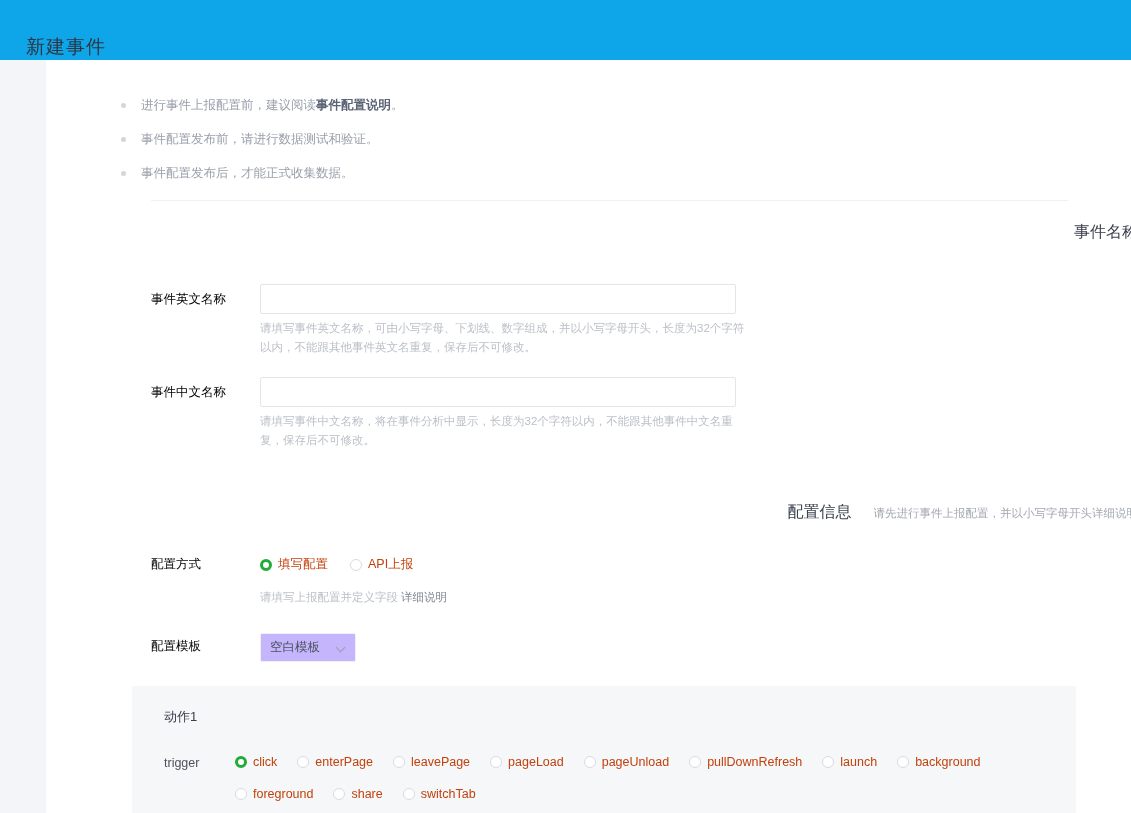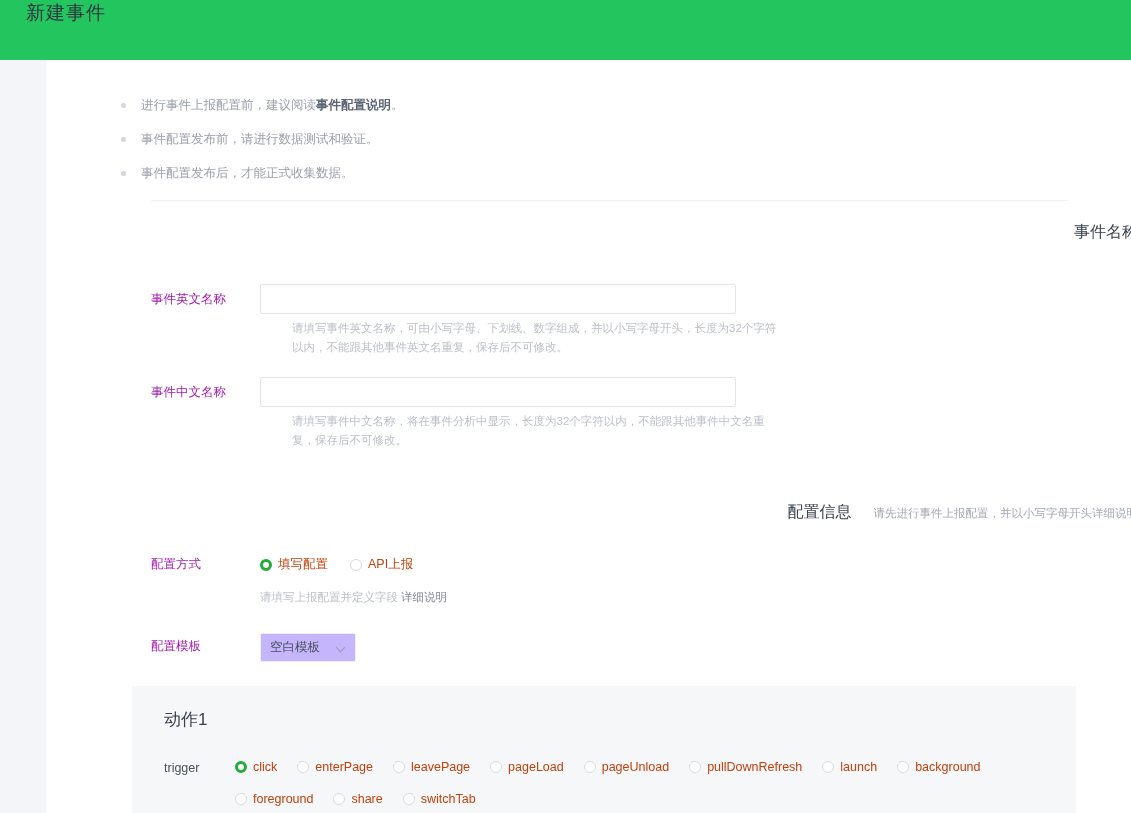--- a/index.html
+++ b/index.html
@@ -11,23 +11,23 @@
     height: 813px;
     background: #f4f5f8;
     font-family: "Liberation Sans", "DejaVu Sans", sans-serif;
     color: #333940;
     overflow: hidden;
   }
 
   
   .page-header {
     height: 60px;
-    background: #22c55e;
-    display: flex;
-    align-items: flex-start;
+    background: #0ea5e9;
+    display: flex;
+    align-items: flex-end;
     padding-left: 26px;
     box-sizing: border-box;
   }
   .page-title {
     font-size: 19px;
     color: #2f3540;
     letter-spacing: 1px;
   }
 
   
@@ -99,21 +99,21 @@
 
   
   .form-row {
     display: flex;
     padding-left: 105px;
   }
   .form-label {
     width: 109px;
     flex: none;
     font-size: 12.5px;
-    color: #a21caf;
+    color: #000000;
     padding-top: 7px;
     box-sizing: border-box;
   }
   .form-control {
     flex: 1;
   }
   .text-input {
     width: 476px;
     height: 30px;
     border: 1px solid #e3e5ea;
@@ -125,21 +125,20 @@
     padding: 0 8px;
     outline: none;
     background: #fff;
   }
   .field-help {
     width: 490px;
     font-size: 11.5px;
     color: #bcc0c8;
     line-height: 19px;
     margin-top: 5px;
-    margin-left: 32px;
   }
 
   
   .radio-group {
     display: flex;
     flex-wrap: wrap;
     align-items: center;
   }
   .radio-option {
     display: flex;
@@ -207,21 +206,21 @@
 
   
   .action-panel {
     margin: 24px 0 0 86px;
     width: 944px;
     background: #f6f7f9;
     padding: 22px 0 20px 0;
     box-sizing: border-box;
   }
   .action-title {
-    font-size: 17px;
+    font-size: 13px;
     color: #3a414d;
     padding-left: 32px;
     margin-bottom: 29px;
   }
   .action-row {
     display: flex;
     padding-left: 32px;
   }
   .action-label {
     width: 71px;

